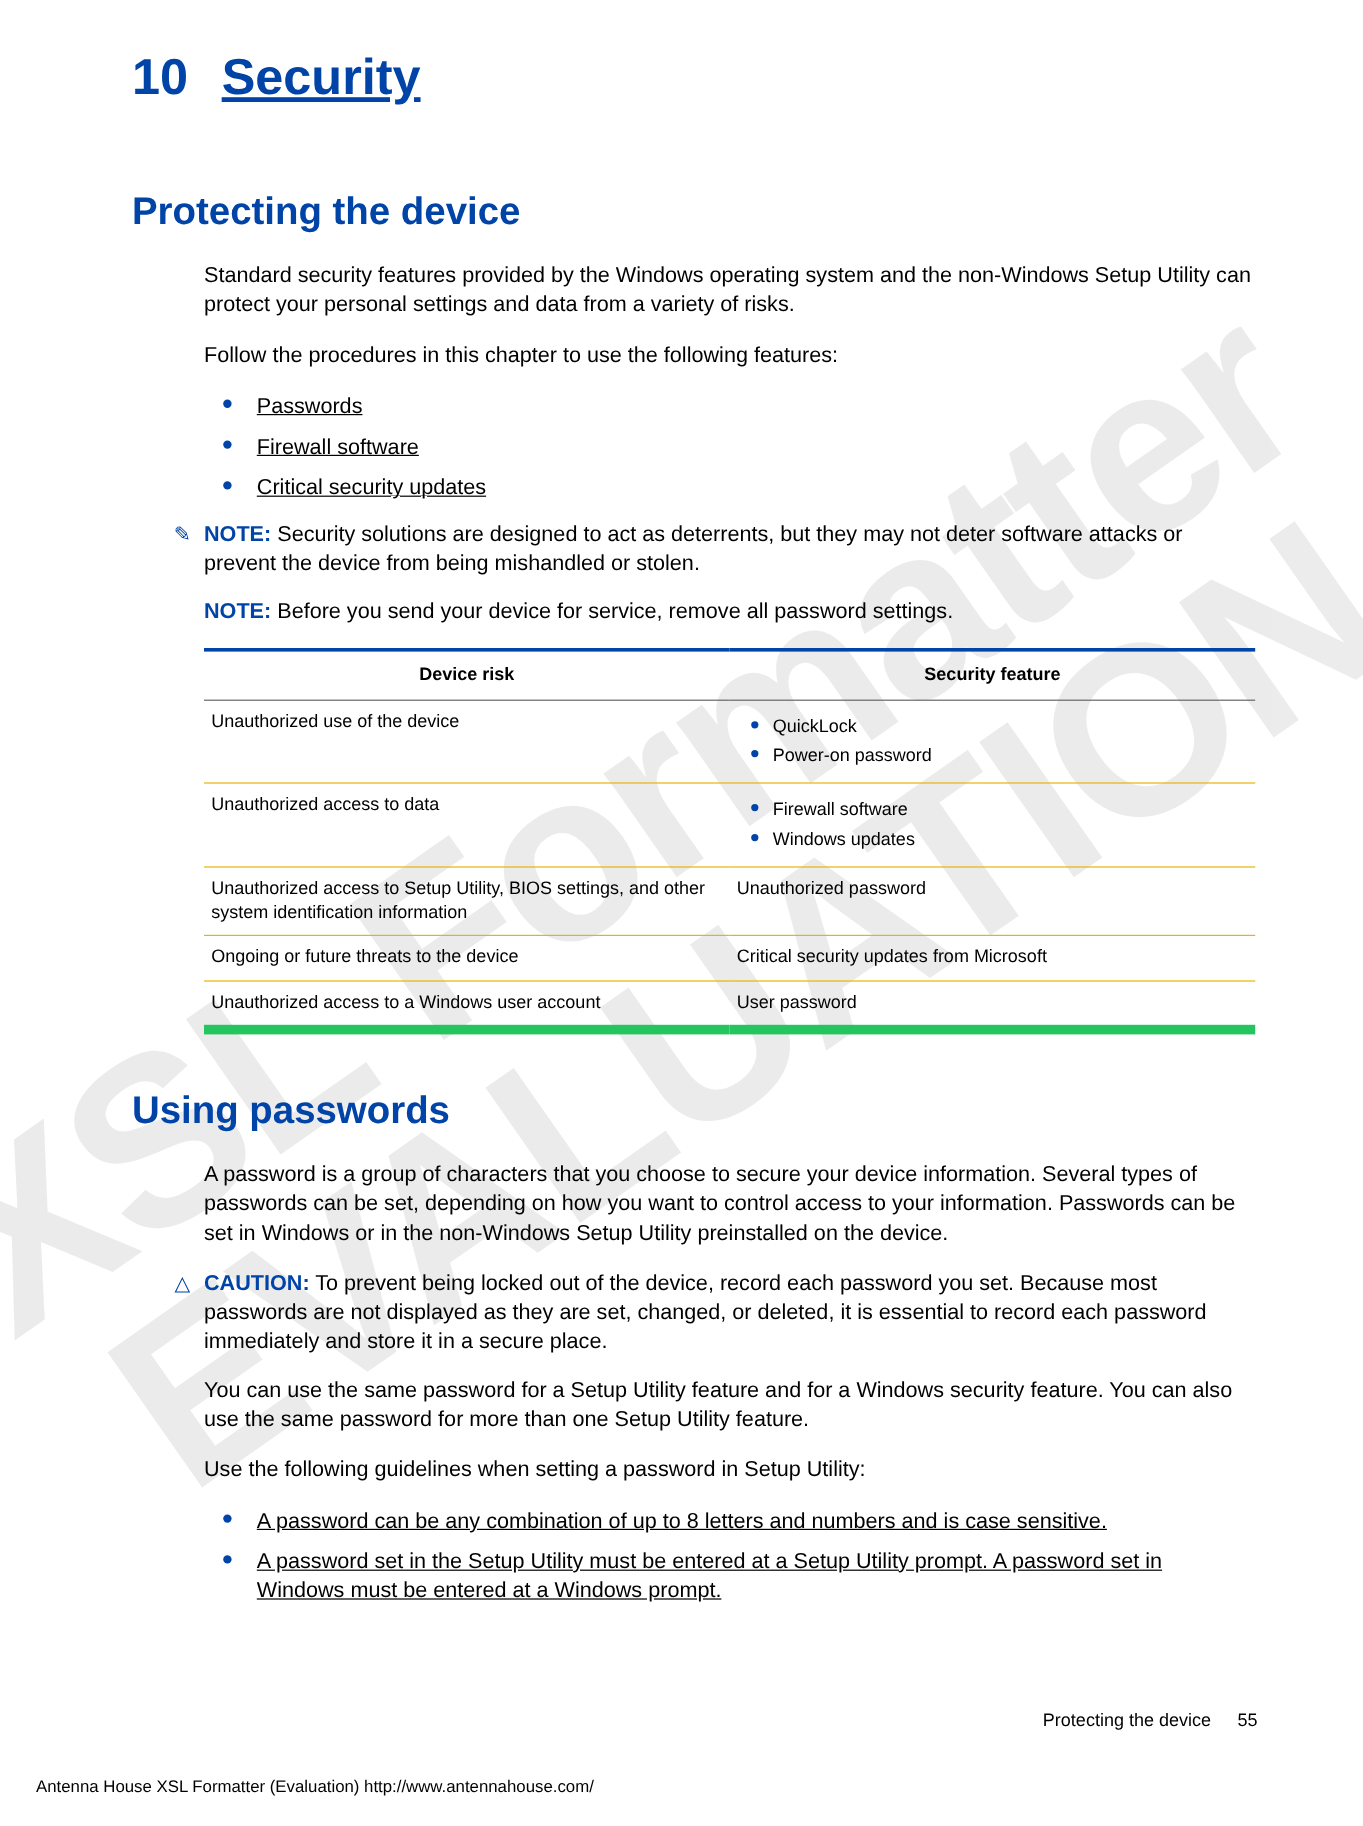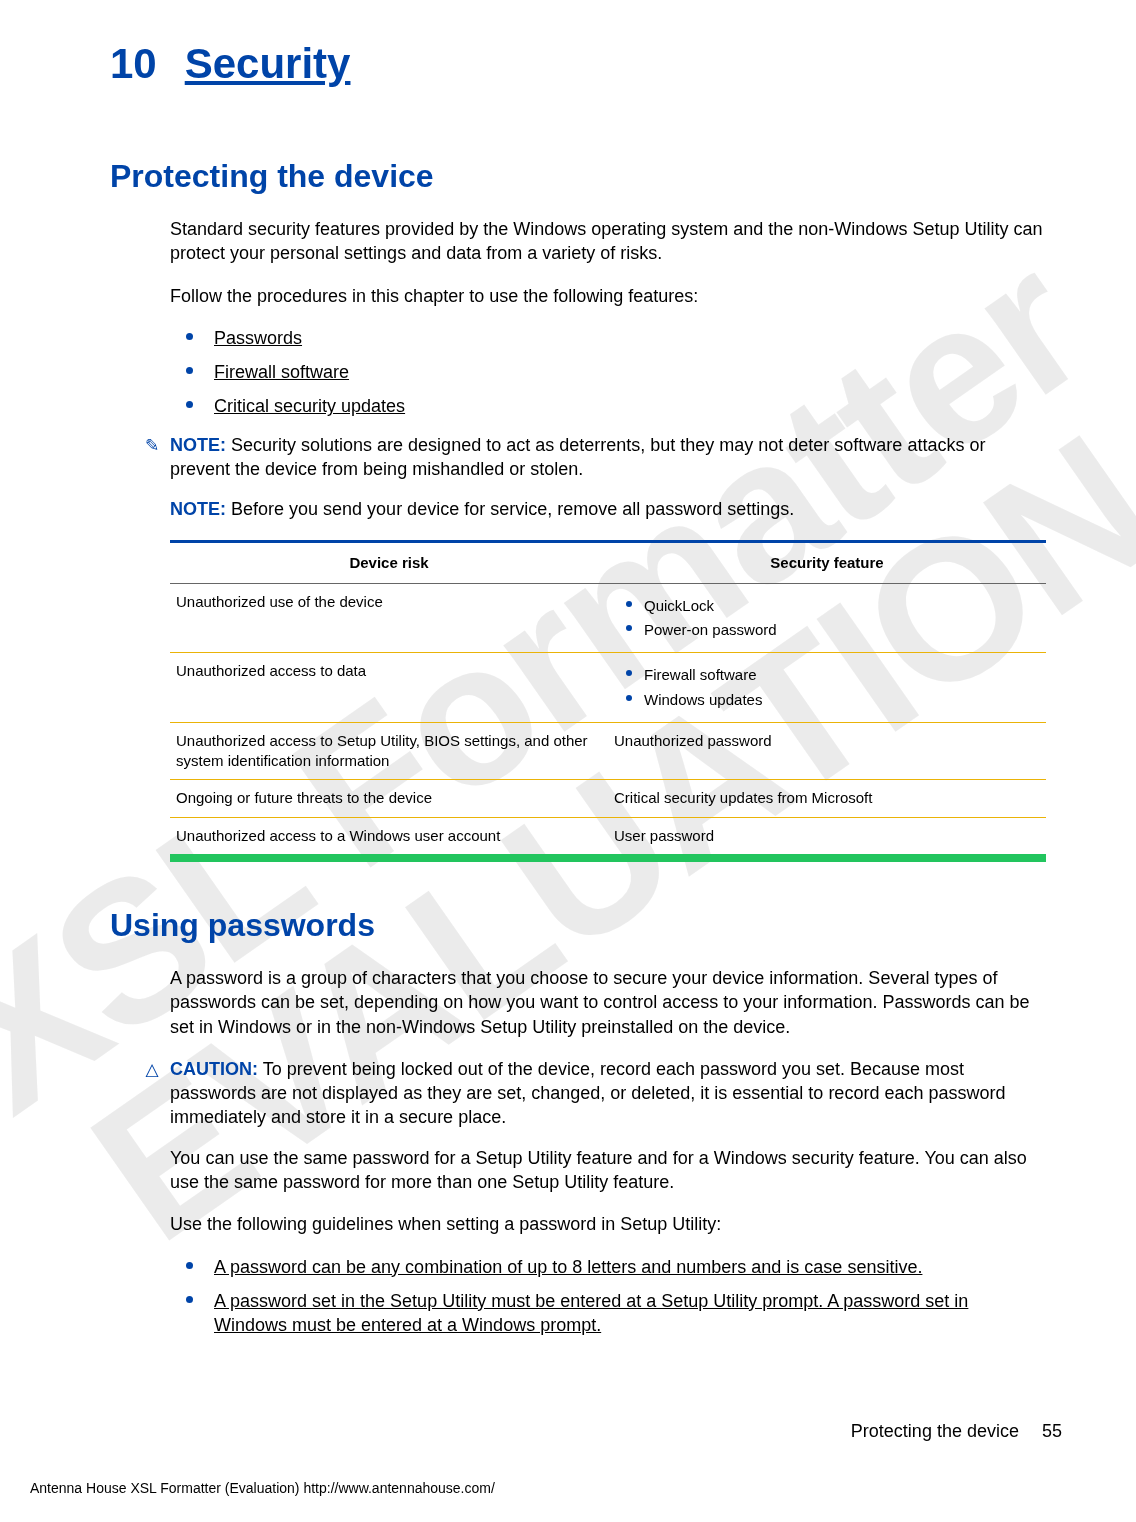--- a/index.html
+++ b/index.html
@@ -131,23 +131,23 @@
     position: absolute;
     left: 12px;
     top: 5px;
     width: 6px;
     height: 6px;
     background: #0044a8;
     border-radius: 50%;
   }
   .footer-right {
     position: absolute;
-    right: 74px;
+    right: 88px;
     bottom: 80px;
-    font-size: 18px;
+    font-size: 15px;
   }
   .footer-right .pg { margin-left: 18px; }
   .footer-left {
     position: absolute;
     left: 30px;
     bottom: 26px;
     font-size: 14px;
     color: #000;
   }
 </style>

